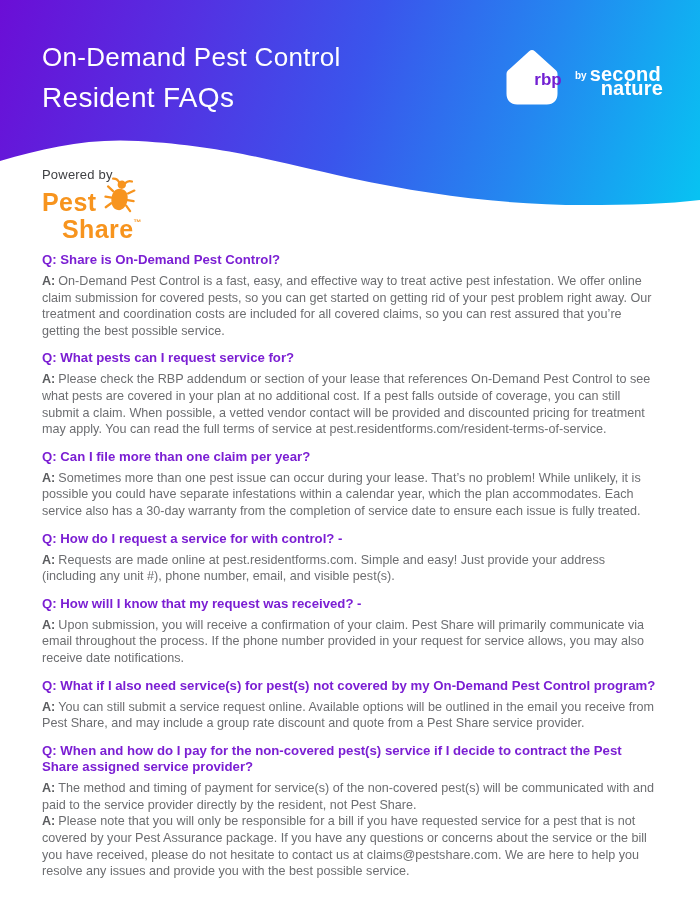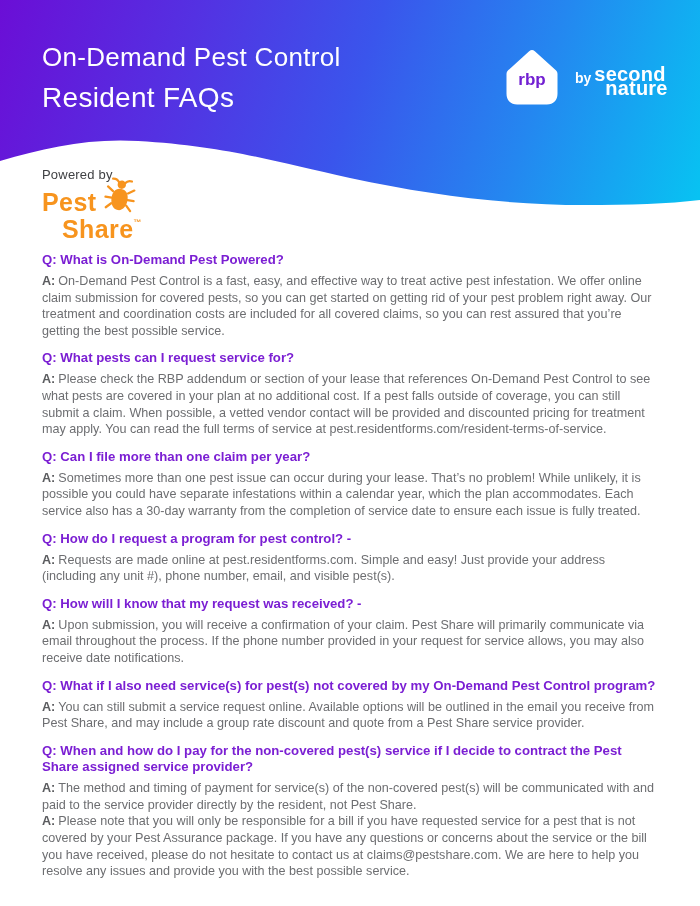--- a/index.html
+++ b/index.html
@@ -23,25 +23,25 @@
   }
   .hero-wave { position: absolute; left: 0; top: 0; width: 700px; height: 212px; display: block; }
   .hero-title { position: absolute; top: 42px; left: 42px; color: #ffffff; }
   .hero-title .t1 { font-size: 26px; font-weight: 400; letter-spacing: 0.3px; }
   .hero-title .t2 { font-size: 28px; font-weight: 400; letter-spacing: 0.3px; margin-top: 9px; }
 
   .rbp-lockup { position: absolute; top: 46px; left: 498px; display: flex; align-items: center; }
   .rbp-icon-wrap { position: relative; width: 68px; height: 68px; }
   .rbp-icon-wrap svg { display: block; }
   .rbp-text {
-    position: absolute; left: 0; top: 24px; width: 68px;
+    position: absolute; left: 16px; top: 24px; width: 68px;
     text-align: center; color: #7220d2; font-weight: 700; font-size: 17px;
   }
   .sn-text { display: flex; align-items: flex-start; margin-left: 9px; margin-top: 2px; color: #ffffff; }
-  .sn-by { font-size: 14px; font-weight: 600; margin: 3px 3px 0 0; }
+  .sn-by { font-size: 10px; font-weight: 600; margin: 3px 3px 0 0; }
   .sn-stack { display: flex; flex-direction: column; font-size: 20px; font-weight: 700; line-height: 14px; letter-spacing: 0.2px; }
   .sn-nature { margin-left: 11px; }
 
   
   .powered { position: absolute; top: 167px; left: 42px; }
   .powered-label { font-size: 13px; color: #3f4043; letter-spacing: 0.2px; }
   .ps-row { display: flex; align-items: center; margin-top: 2px; }
   .ps-word { font-size: 25px; font-weight: 800; color: #f7941e; line-height: 23px; letter-spacing: 0.4px; }
   .ps-bug { margin-left: 5px; margin-top: -8px; }
   .ps-share-row { margin-left: 20px; margin-top: -2px; white-space: nowrap; }
@@ -114,36 +114,36 @@
       </span>
     </div>
     <div class="ps-share-row">
       <span class="ps-word">Share</span><span class="ps-tm">™</span>
     </div>
   </div>
 
   <div class="content">
 
     <div class="faq-item">
-      <p class="faq-q">Q: What is On-Demand Pest Powered?</p>
+      <p class="faq-q">Q: Share is On-Demand Pest Control?</p>
       <p class="faq-a"><b class="a-prefix">A:</b><span>On-Demand Pest Control is a fast, easy, and effective way to treat active pest infestation. We offer online claim submission for covered pests, so you can get started on getting rid of your pest problem right away. Our treatment and coordination costs are included for all covered claims, so you can rest assured that you’re getting the best possible service.</span></p>
     </div>
 
     <div class="faq-item">
       <p class="faq-q">Q: What pests can I request service for?</p>
       <p class="faq-a"><b class="a-prefix">A:</b><span>Please check the RBP addendum or section of your lease that references On-Demand Pest Control to see what pests are covered in your plan at no additional cost. If a pest falls outside of coverage, you can still submit a claim. When possible, a vetted vendor contact will be provided and discounted pricing for treatment may apply. You can read the full terms of service at pest.residentforms.com/resident-terms-of-service.</span></p>
     </div>
 
     <div class="faq-item">
       <p class="faq-q">Q: Can I file more than one claim per year?</p>
       <p class="faq-a"><b class="a-prefix">A:</b><span>Sometimes more than one pest issue can occur during your lease. That’s no problem! While unlikely, it is possible you could have separate infestations within a calendar year, which the plan accommodates. Each service also has a 30-day warranty from the completion of service date to ensure each issue is fully treated.</span></p>
     </div>
 
     <div class="faq-item">
-      <p class="faq-q">Q: How do I request a program for pest control? -</p>
+      <p class="faq-q">Q: How do I request a service for with control? -</p>
       <p class="faq-a"><b class="a-prefix">A:</b><span>Requests are made online at pest.residentforms.com. Simple and easy! Just provide your address (including any unit #), phone number, email, and visible pest(s).</span></p>
     </div>
 
     <div class="faq-item">
       <p class="faq-q">Q: How will I know that my request was received? -</p>
       <p class="faq-a"><b class="a-prefix">A:</b><span>Upon submission, you will receive a confirmation of your claim. Pest Share will primarily communicate via email throughout the process. If the phone number provided in your request for service allows, you may also receive date notifications.</span></p>
     </div>
 
     <div class="faq-item">
       <p class="faq-q">Q: What if I also need service(s) for pest(s) not covered by my On-Demand Pest Control program?</p>

